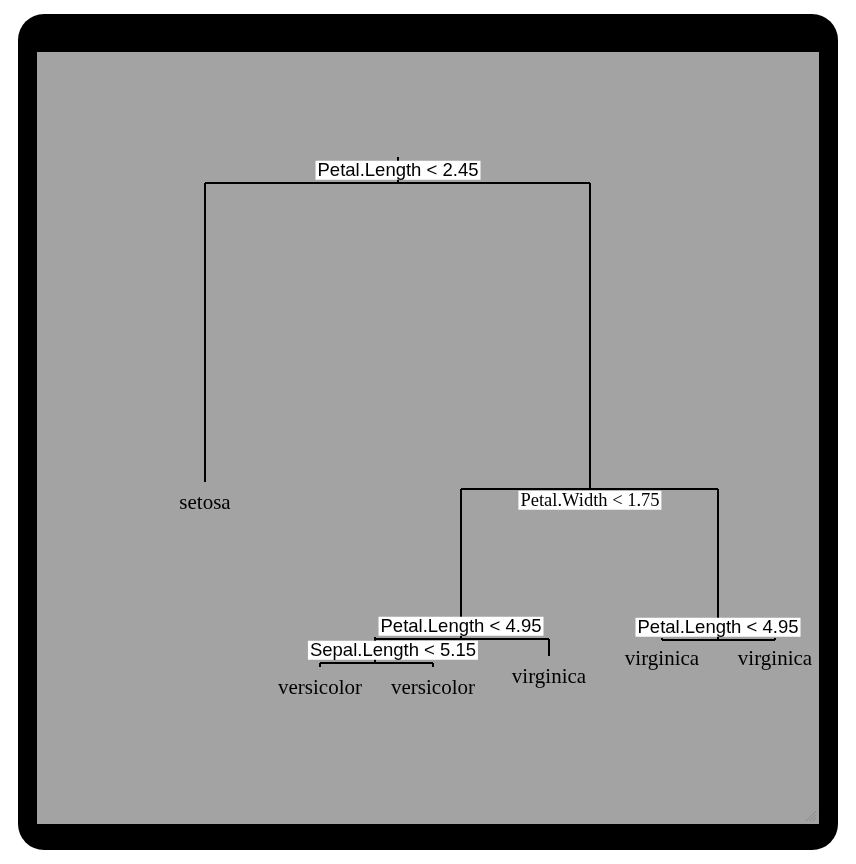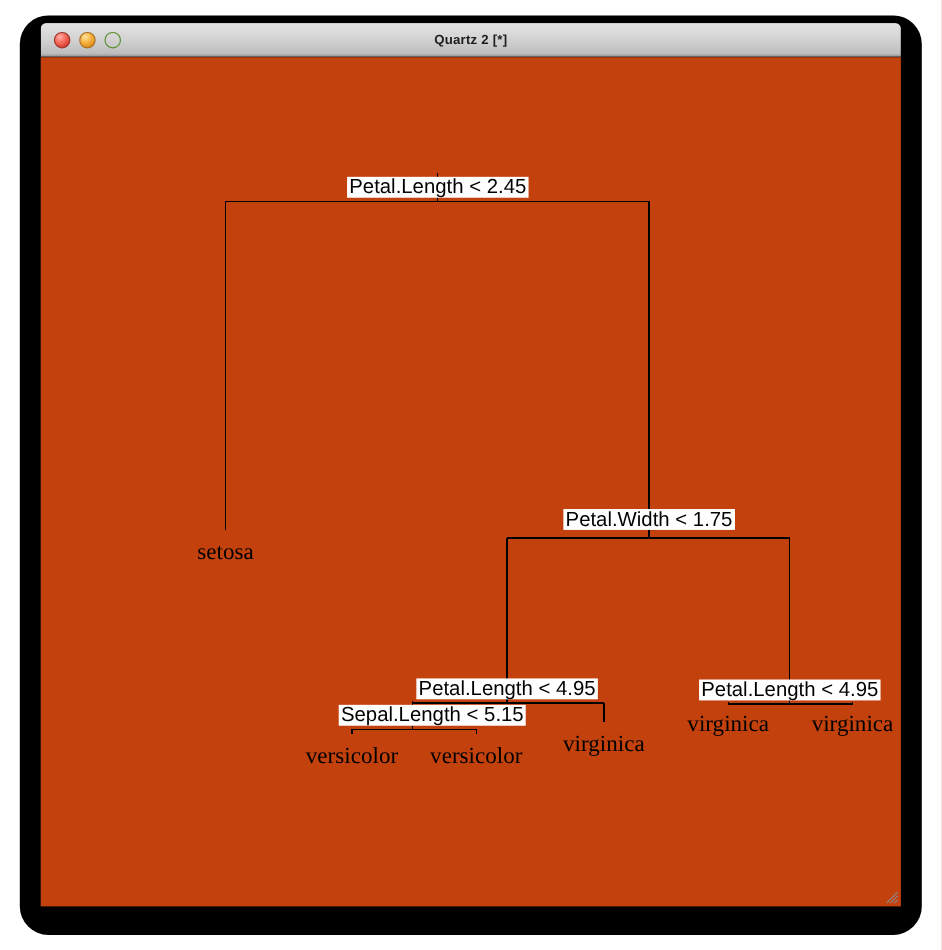--- a/index.html
+++ b/index.html
@@ -79,21 +79,21 @@
     letter-spacing: 0.2px;
     pointer-events: none;
   }
 
   #canvas {
     position: absolute;
     left: 19px;
     top: 38px;
     width: 782px;
     height: 772px;
-    background: #c2410c;
+    background: #a3a3a3;
     overflow: hidden;
   }
 
   #resize-grip {
     position: absolute;
     right: 2px;
     bottom: 2px;
     width: 14px;
     height: 14px;
   }
@@ -134,28 +134,20 @@
     white-space: nowrap;
     transform: translate(-50%, -50%);
     line-height: 1;
   }
 </style>
 </head>
 <body>
 
 <div id="window">
 
-  <div id="titlebar">
-    <div id="traffic-lights">
-      <div class="light close"></div>
-      <div class="light minimize"></div>
-      <div class="light zoom"></div>
-    </div>
-    <div id="window-title">Quartz 2 [*]</div>
-  </div>
 
   <div id="canvas">
     <div id="plot">
       <svg id="tree-svg" width="782" height="772">
           <line x1="168" y1="131" x2="553" y2="131" class="tree-line"></line>
           <line x1="361" y1="131" x2="361" y2="105" class="tree-line"></line>
           <line x1="168" y1="131" x2="168" y2="430" class="tree-line"></line>
           <line x1="553" y1="131" x2="553" y2="411" class="tree-line"></line>
           <line x1="424" y1="437" x2="681" y2="437" class="tree-line"></line>
           <line x1="553" y1="437" x2="553" y2="411" class="tree-line"></line>
@@ -169,21 +161,21 @@
           <line x1="681" y1="588" x2="681" y2="562" class="tree-line"></line>
           <line x1="625" y1="588" x2="625" y2="586" class="tree-line"></line>
           <line x1="738" y1="588" x2="738" y2="586" class="tree-line"></line>
           <line x1="283" y1="611" x2="396" y2="611" class="tree-line"></line>
           <line x1="338" y1="611" x2="338" y2="585" class="tree-line"></line>
           <line x1="283" y1="611" x2="283" y2="615" class="tree-line"></line>
           <line x1="396" y1="611" x2="396" y2="615" class="tree-line"></line>
         </svg>
       <div id="labels-layer">
           <div class="node-label" style="left: 361px; top: 118px;">Petal.Length &lt; 2.45</div>
-          <div class="node-label" style="left: 553px; top: 420px;">Petal.Width &lt; 1.75</div>
+          <div class="node-label" style="left: 553px; top: 448px; font-family: Liberation Serif, serif;">Petal.Width &lt; 1.75</div>
           <div class="node-label" style="left: 424px; top: 574px;">Petal.Length &lt; 4.95</div>
           <div class="node-label" style="left: 681px; top: 575px;">Petal.Length &lt; 4.95</div>
           <div class="node-label" style="left: 356px; top: 598px;">Sepal.Length &lt; 5.15</div>
           <div class="leaf-label" style="left: 168px; top: 450px;">setosa</div>
           <div class="leaf-label" style="left: 283px; top: 635px;">versicolor</div>
           <div class="leaf-label" style="left: 396px; top: 635px;">versicolor</div>
           <div class="leaf-label" style="left: 512px; top: 624px;">virginica</div>
           <div class="leaf-label" style="left: 625px; top: 606px;">virginica</div>
           <div class="leaf-label" style="left: 738px; top: 606px;">virginica</div>
         </div>

